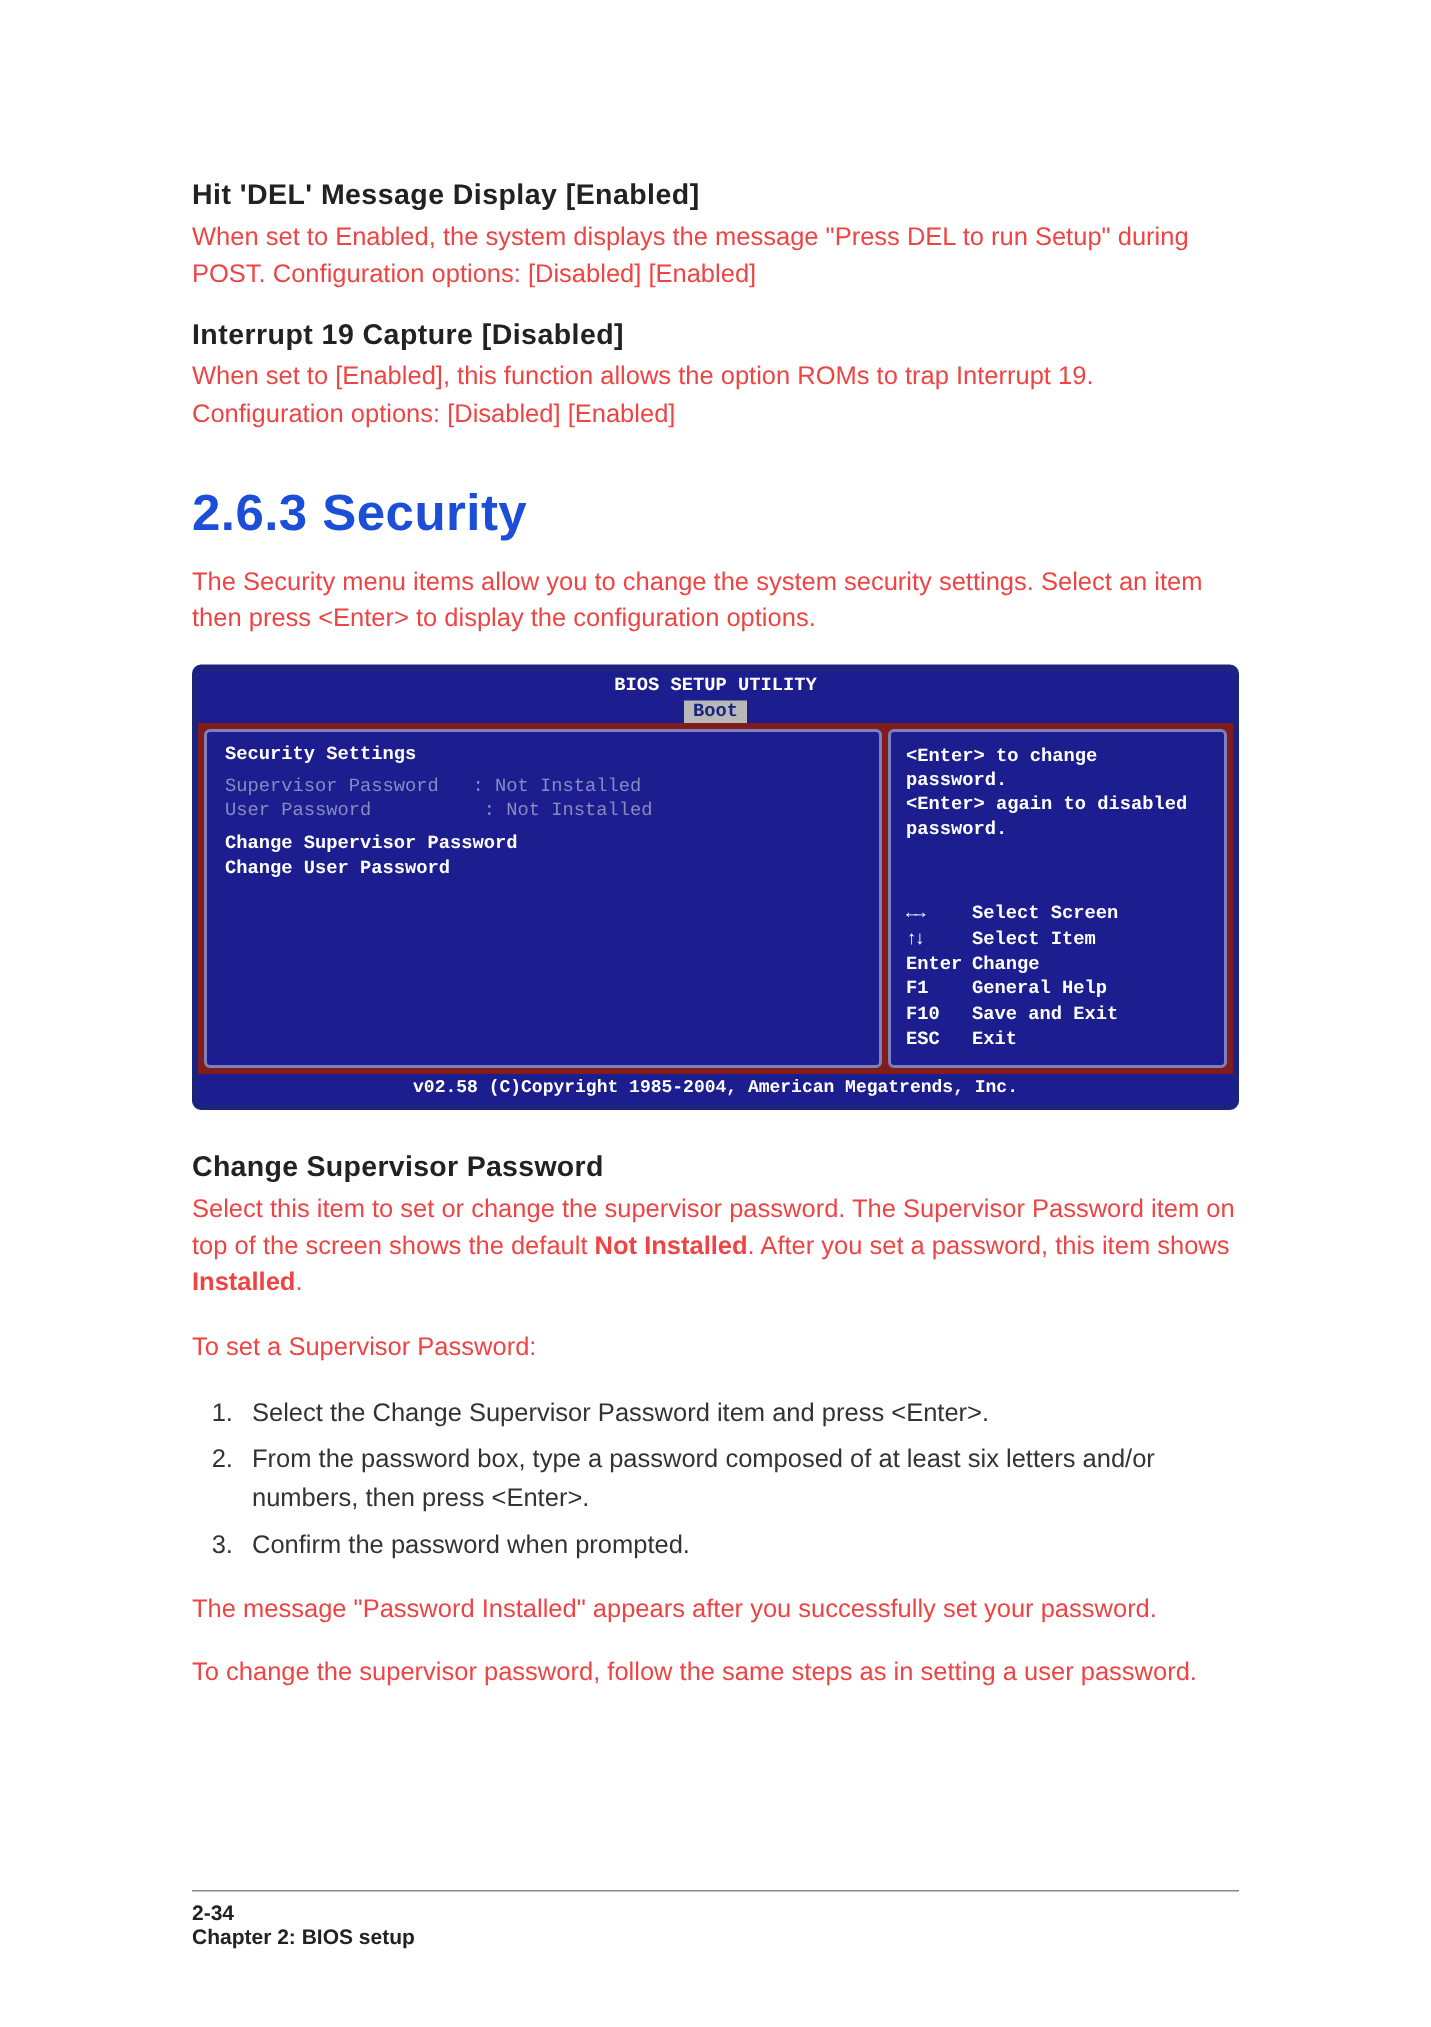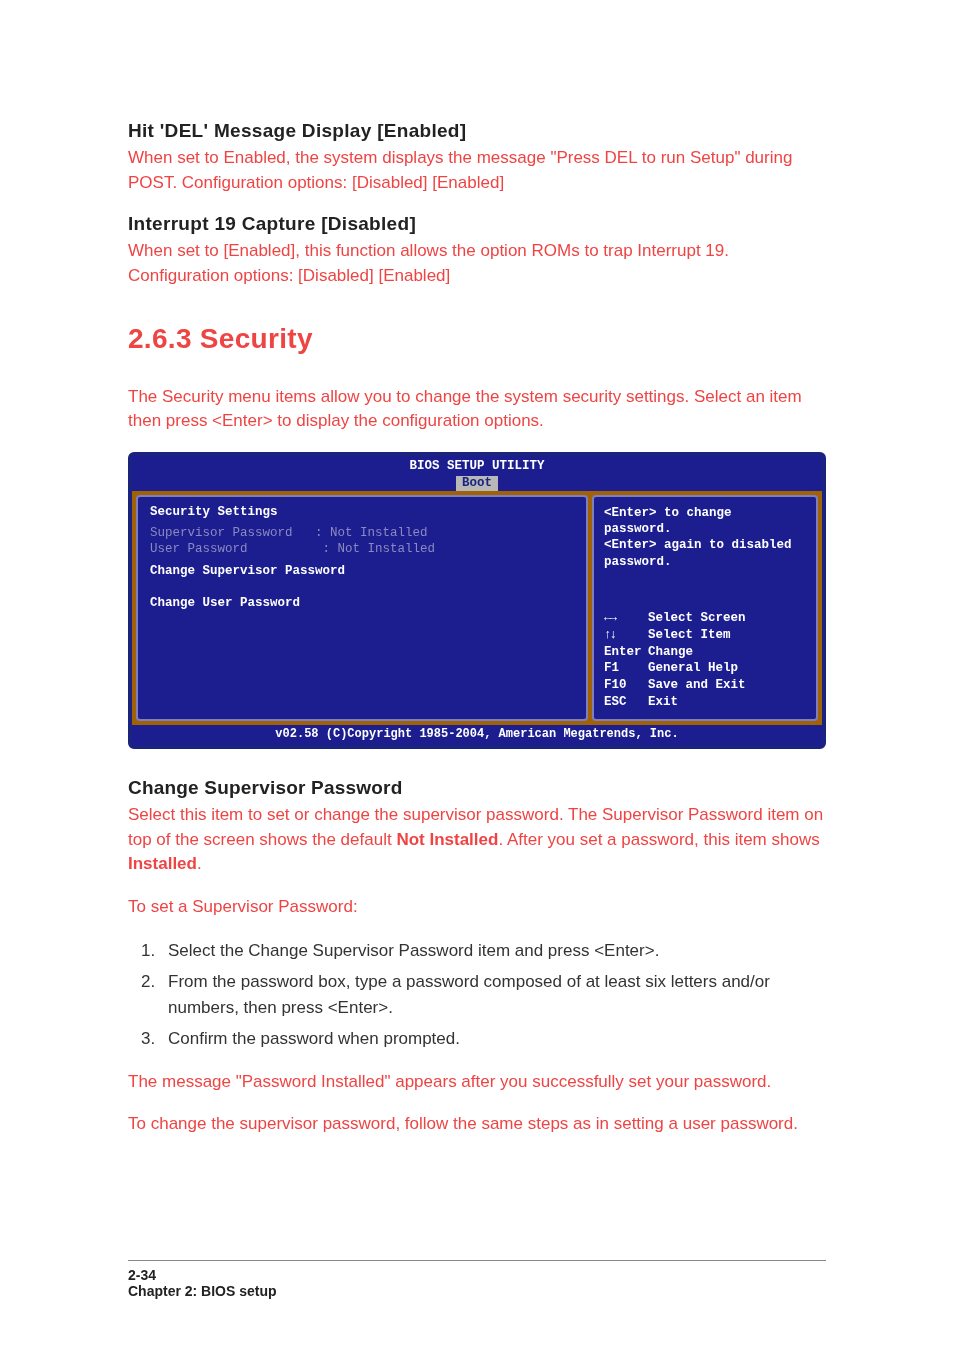--- a/index.html
+++ b/index.html
@@ -21,33 +21,33 @@
     letter-spacing: 0.3px;
   }
   .body-text {
     font-size: 17px;
     line-height: 1.45;
     color: #ef4444;
     margin-bottom: 18px;
   }
   .section-num-title {
     font-weight: bold;
-    font-size: 28px;
+    font-size: 34px;
     margin-top: 34px;
-    margin-bottom: 30px;
-    color: #ef4444;
+    margin-bottom: 14px;
+    color: #1d4ed8;
     letter-spacing: 0.3px;
   }
 
   
   .bios-box {
     width: 100%;
     border: 4px solid #1a237e;
     border-radius: 6px;
-    background: #a16207;
+    background: #7f1d1d;
     font-family: "Courier New", monospace;
     font-size: 12.5px;
     color: #fff;
     margin-top: 16px;
     margin-bottom: 28px;
   }
   .bios-header {
     background: #1c1e8f;
     color: #fff;
     text-align: center;
@@ -179,21 +179,21 @@
   <div class="bios-body">
     <div class="bios-left">
       <div class="title-row">Security Settings</div>
       <div class="disabled-row">
         <span>Supervisor Password</span>&nbsp;&nbsp;&nbsp;<span>: Not Installed</span>
       </div>
       <div class="disabled-row">
         <span>User Password</span>&nbsp;&nbsp;&nbsp;&nbsp;&nbsp;&nbsp;&nbsp;&nbsp;&nbsp;&nbsp;<span>: Not Installed</span>
       </div>
       <div class="item-row">Change Supervisor Password</div>
-      <div class="item-row" style="margin-top:15px">Change User Password</div>
+      <div class="item-row" style="margin-top:0">Change User Password</div>
     </div>
     <div class="bios-right">
       <div class="bios-help" style="white-space:pre-line">&lt;Enter&gt; to change password.
 &lt;Enter&gt; again to disabled password.</div>
       <div class="bios-nav">
         <div><span class="k arrows-lr"></span><span>Select Screen</span></div>
         <div><span class="k arrows-ud"></span><span>Select Item</span></div>
         <div><span class="k">Enter</span><span>Change</span></div>
         <div><span class="k">F1</span><span>General Help</span></div>
         <div><span class="k">F10</span><span>Save and Exit</span></div>

